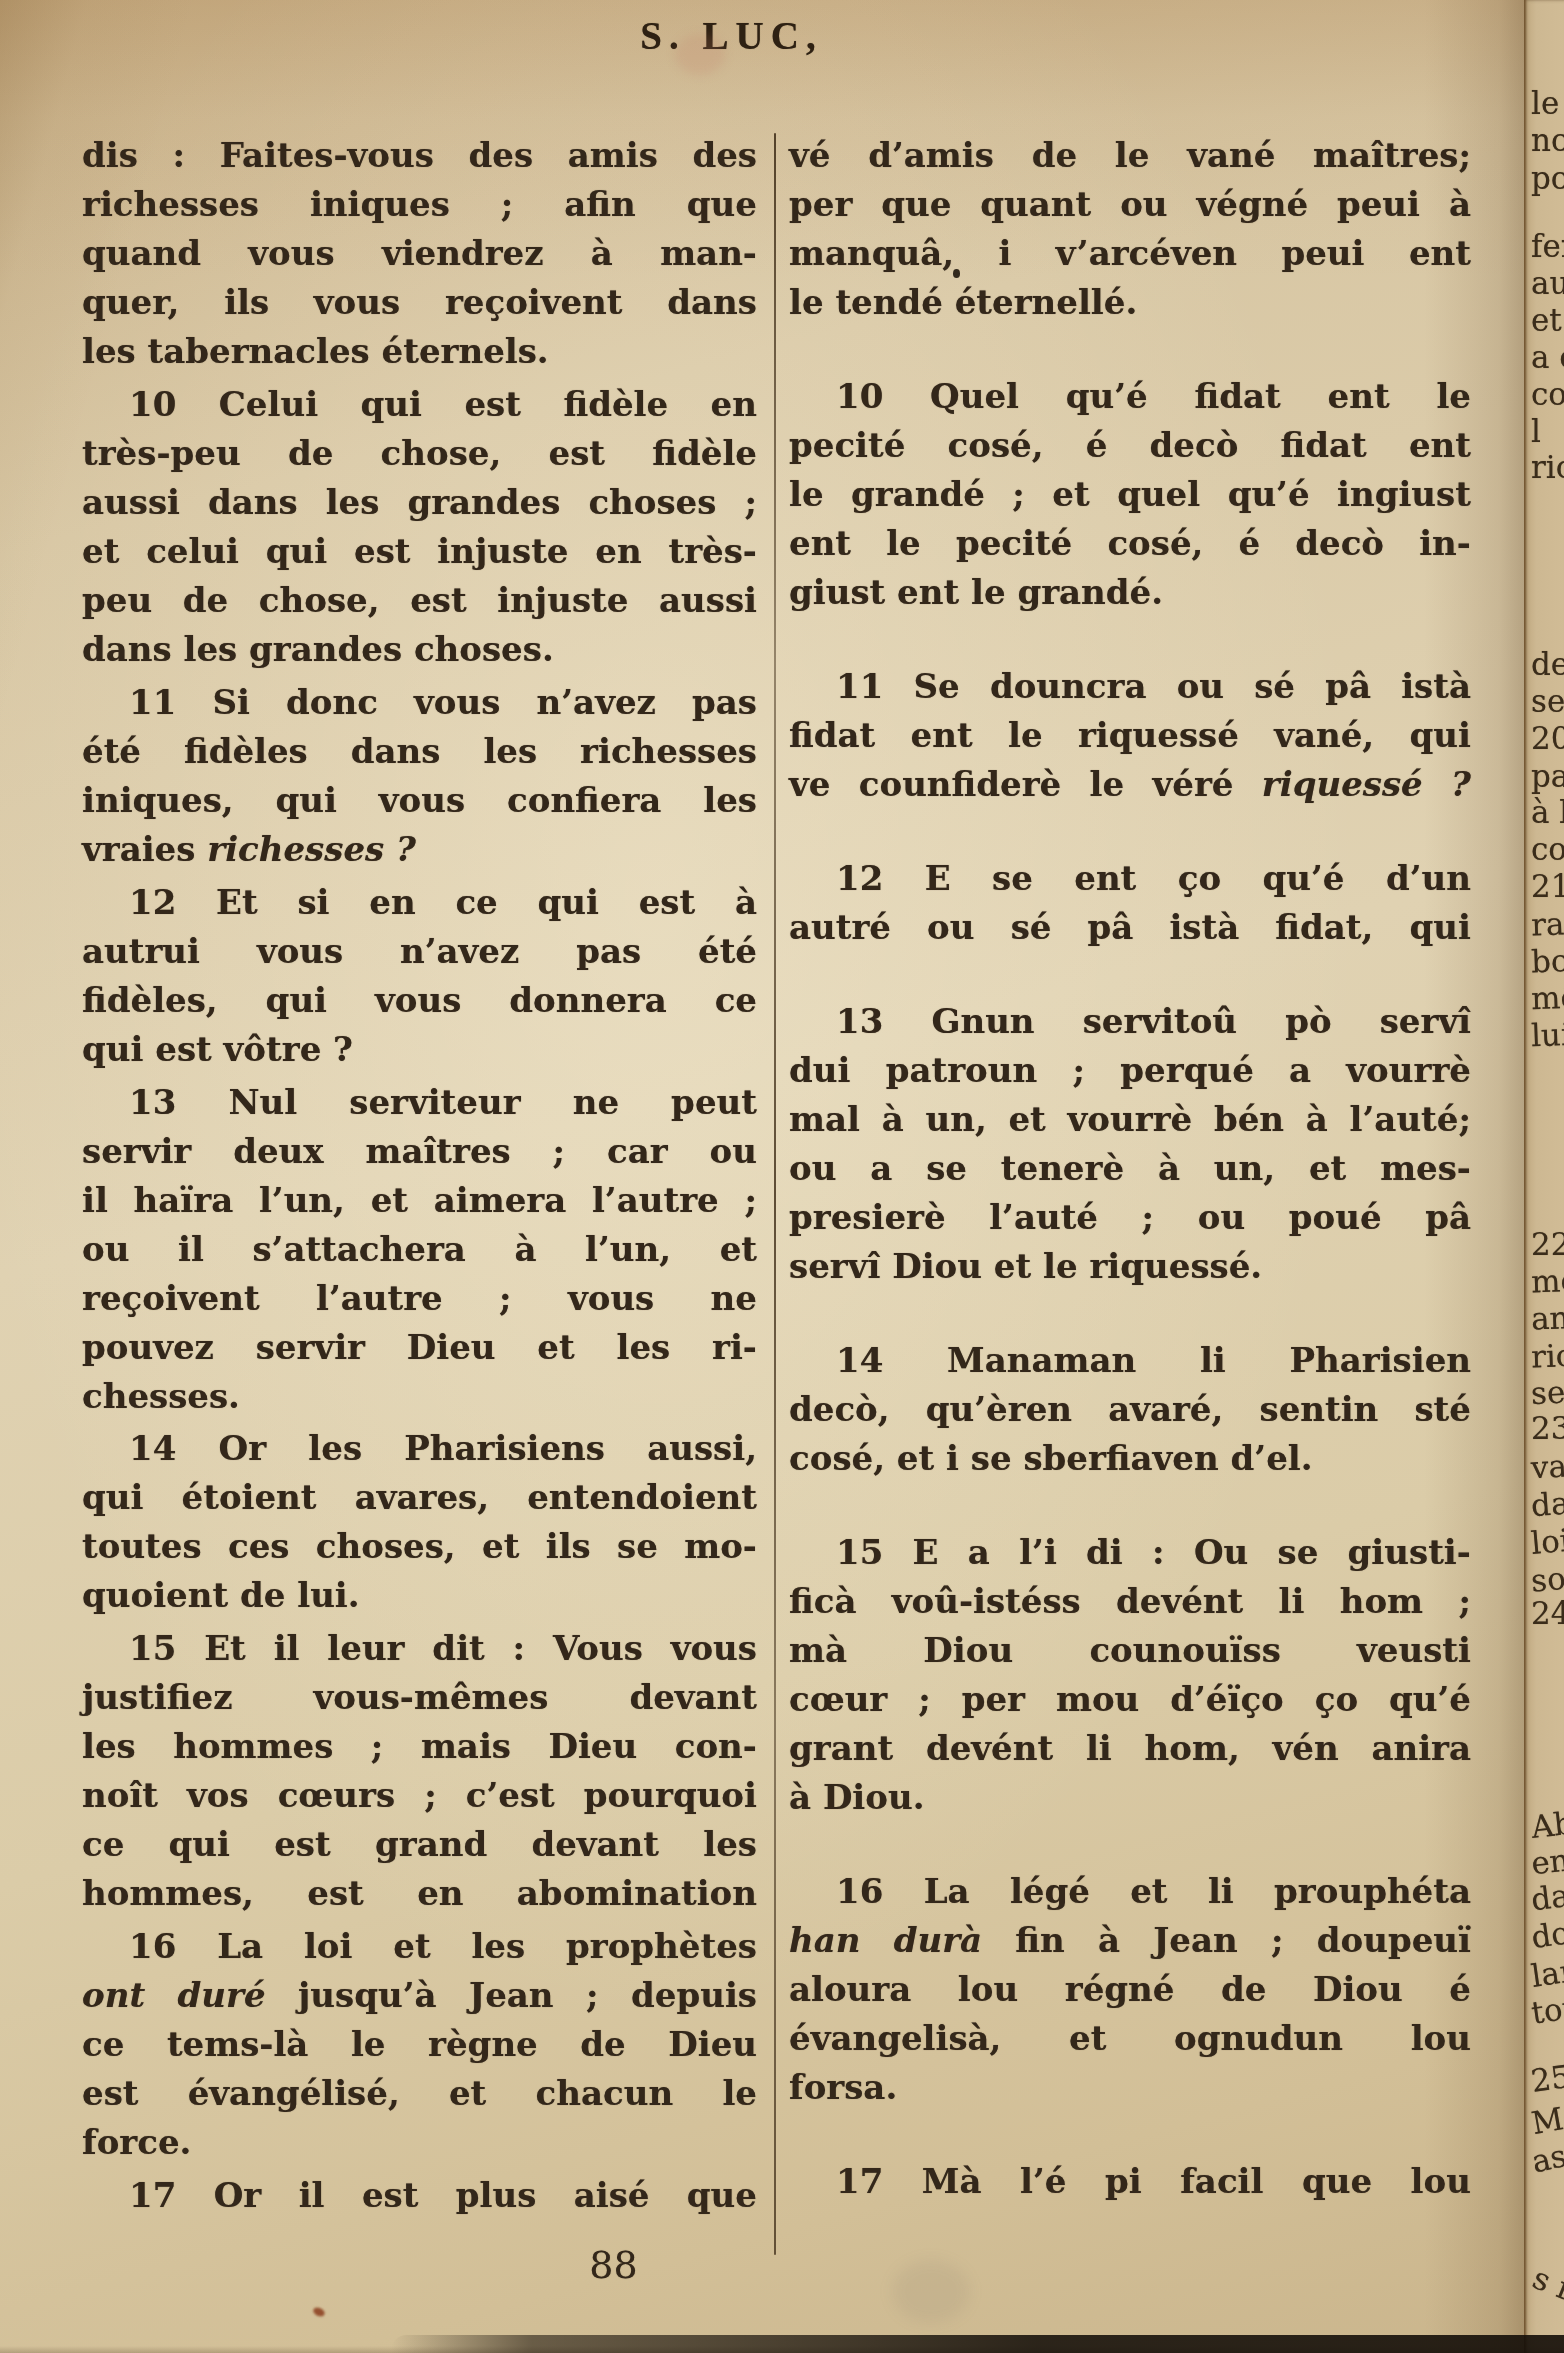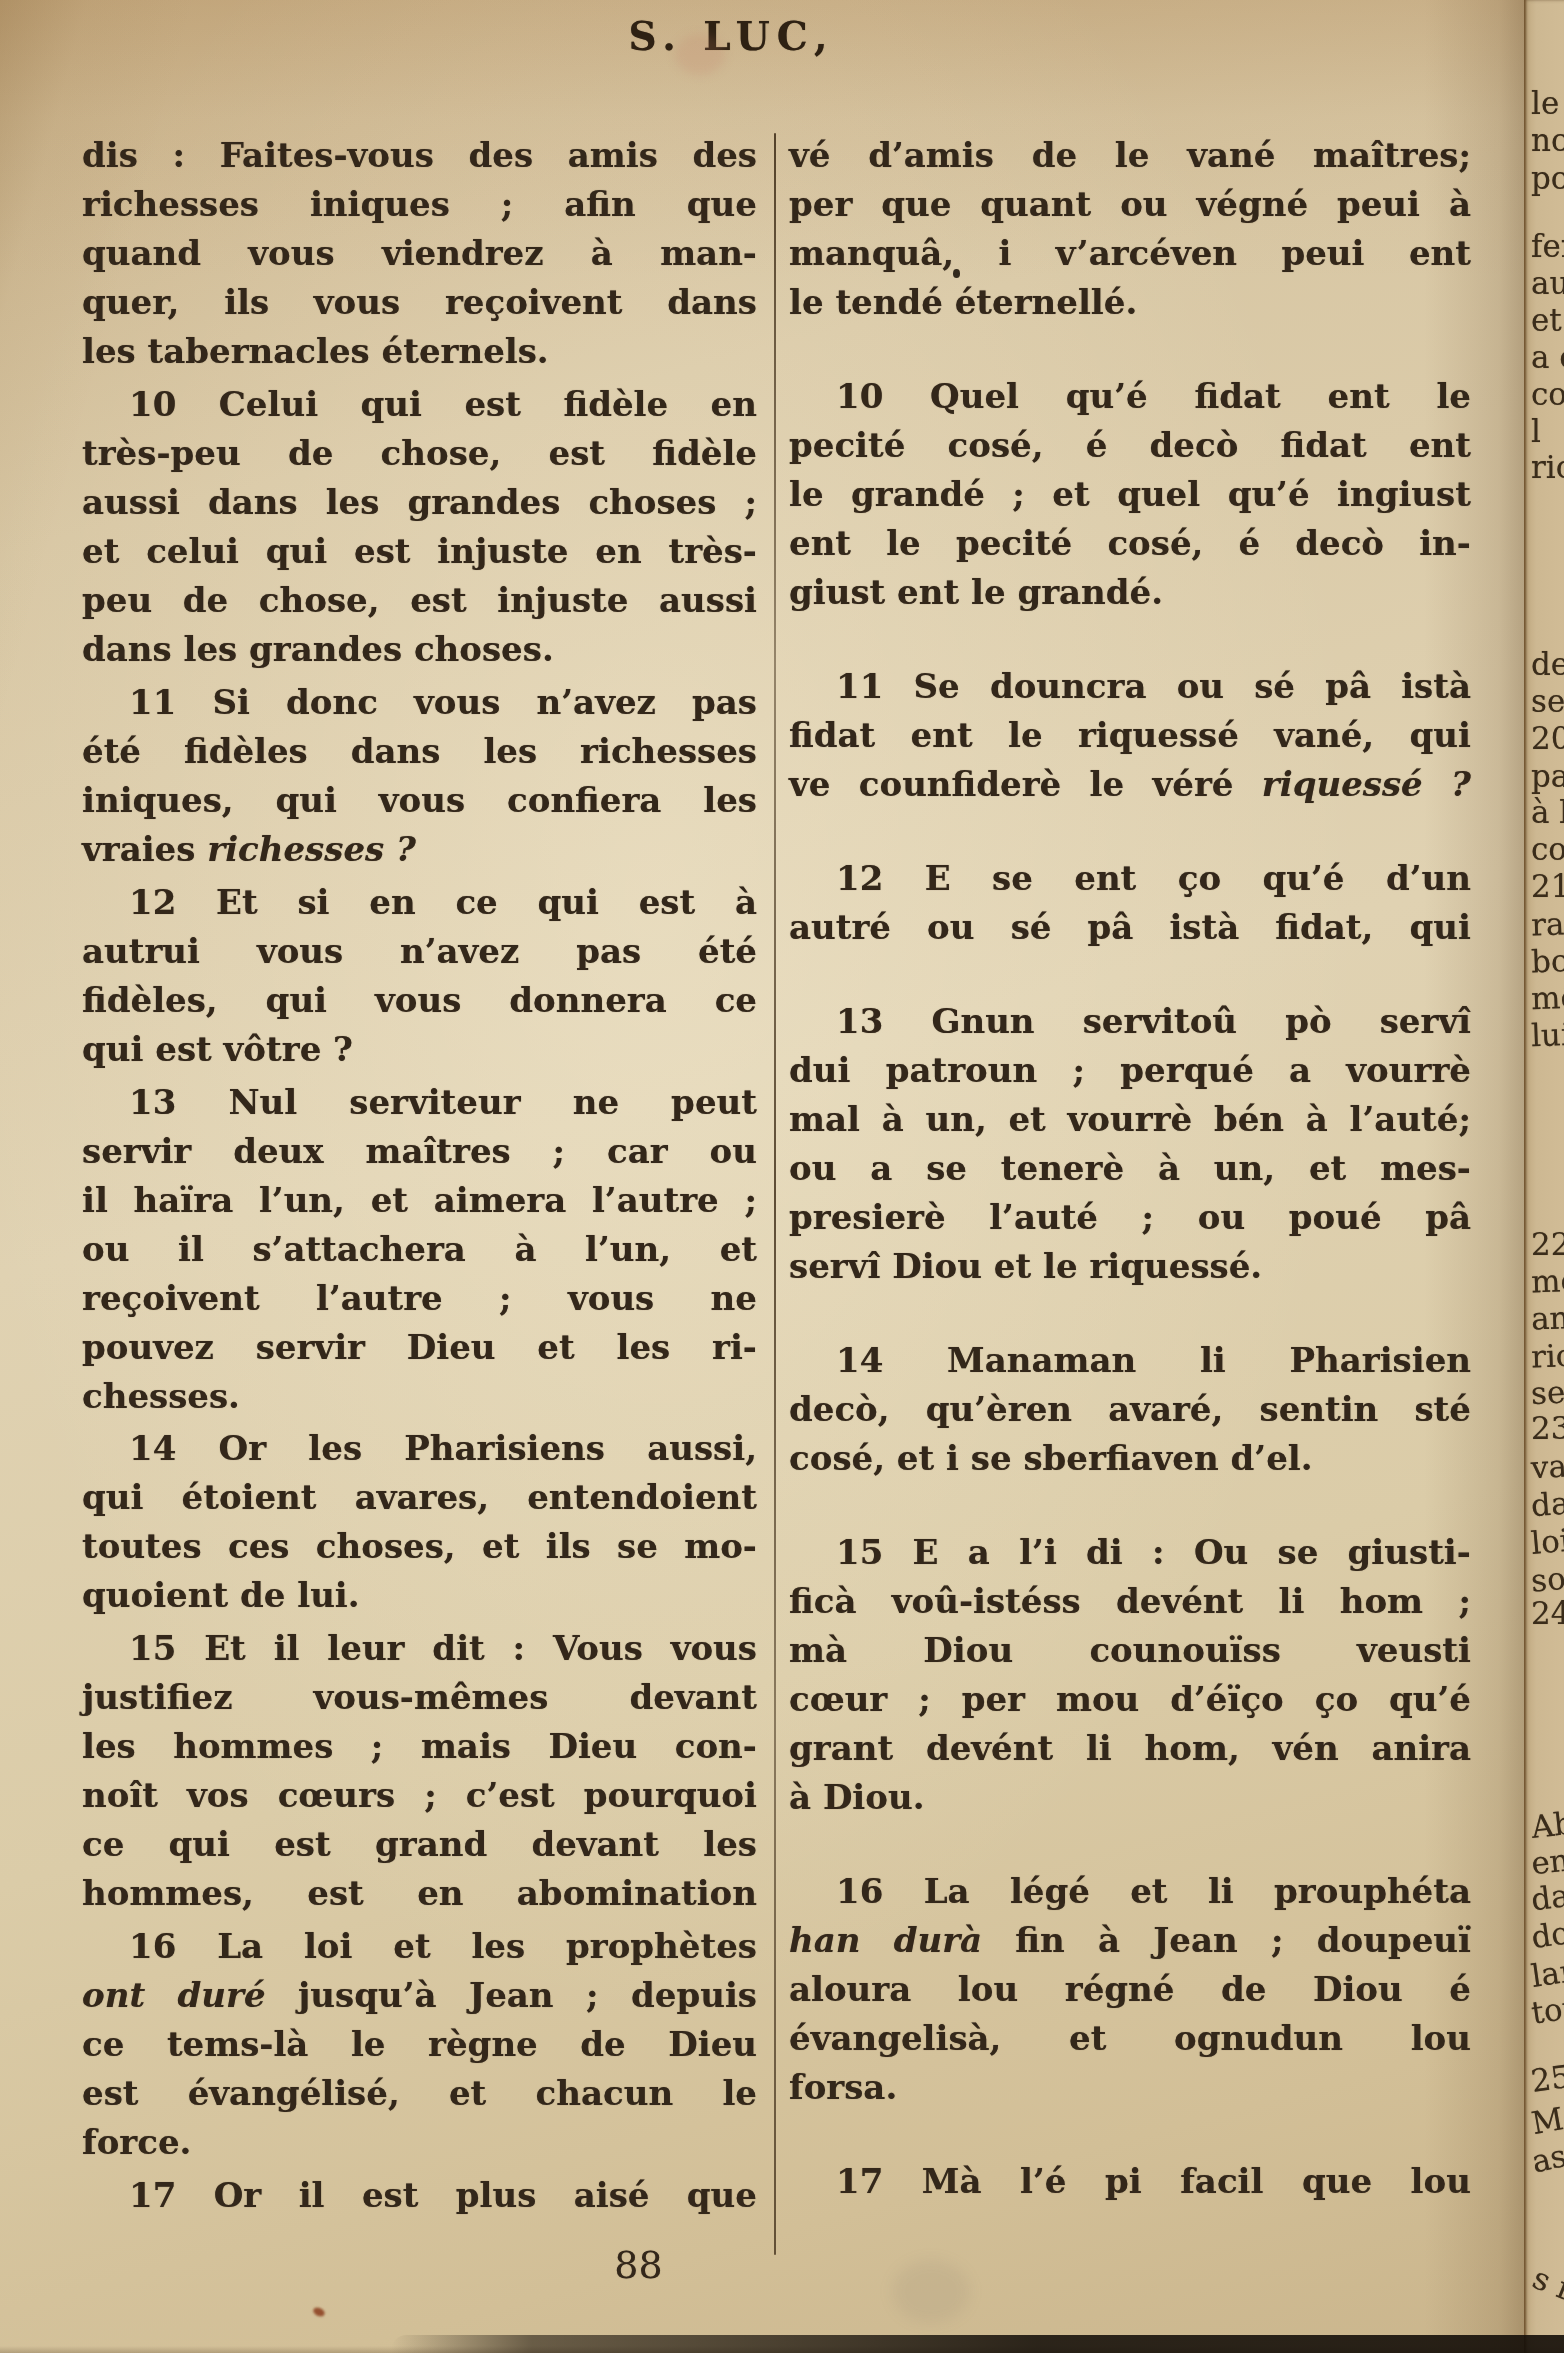--- a/index.html
+++ b/index.html
@@ -30,20 +30,21 @@
   }
   .fragment{
     position:absolute;left:1531px;white-space:nowrap;
     font-size:31px;color:#3a2c1a;line-height:1;
     text-shadow:0 0 0.8px rgba(58,44,26,0.5);
   }
   .header{
     position:absolute;top:12.5px;left:0;width:1463px;text-align:center;
     font-size:39px;font-weight:bold;letter-spacing:7px;color:#2e2113;
     text-shadow:0 0 0.8px rgba(46,33,19,0.6);
+    font-family:Liberation Serif, serif;
   }
   .divider{
     position:absolute;left:774px;top:133px;width:2.3px;height:2122px;border-radius:1.6px;
     background:linear-gradient(180deg, rgba(70,52,30,0.9) 0%, rgba(70,52,30,0.5) 25%,
       rgba(70,52,30,0.85) 50%, rgba(70,52,30,0.55) 75%, rgba(70,52,30,0.8) 100%);
   }
   .col{
     position:absolute;top:131px;
     font-size:34px;color:#33271a;
     text-shadow:0 0 0.9px rgba(51,39,26,0.55);
@@ -51,21 +52,21 @@
   #col-left{left:82px;width:675px;}
   #col-right{left:789px;width:682px;}
   .para{margin:0;font-weight:bold;}
   #col-left .para + .para{margin-top:3.9px;}
   #col-right .para + .para{margin-top:45px;}
   .line{height:49px;line-height:49px;white-space:nowrap;}
   .line.j{display:flex;justify-content:space-between;}
   .line.ind{padding-left:47px;}
   .it{font-style:italic;}
   .page-number{
-    position:absolute;top:2243px;left:601px;width:75px;text-align:center;
+    position:absolute;top:2243px;left:576px;width:75px;text-align:center;
     font-size:38px;color:#33271a;text-shadow:0 0 0.8px rgba(51,39,26,0.5);
   }
   .bottom-shadow{
     position:absolute;bottom:0;left:391px;right:0;height:19px;
     background:linear-gradient(90deg, rgba(20,13,6,0) 0%, rgba(20,13,6,0.55) 12%, rgba(15,10,5,0.85) 55%, rgba(20,14,8,0.9) 100%);
     border-top-left-radius:15.6px;
   }
   .bottom-shade-full{
     position:absolute;bottom:0;left:0;width:100%;height:7.8px;
     background:linear-gradient(180deg, rgba(60,40,18,0) 0%, rgba(60,40,18,0.25) 100%);

